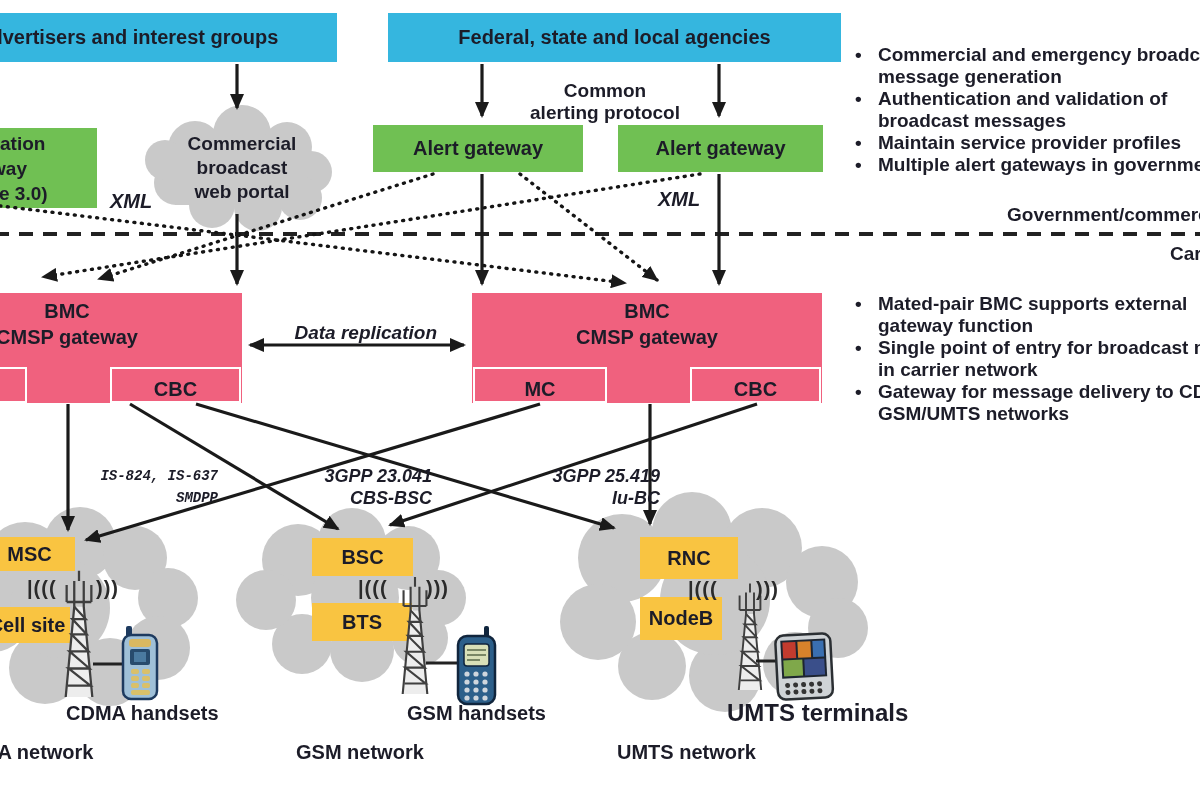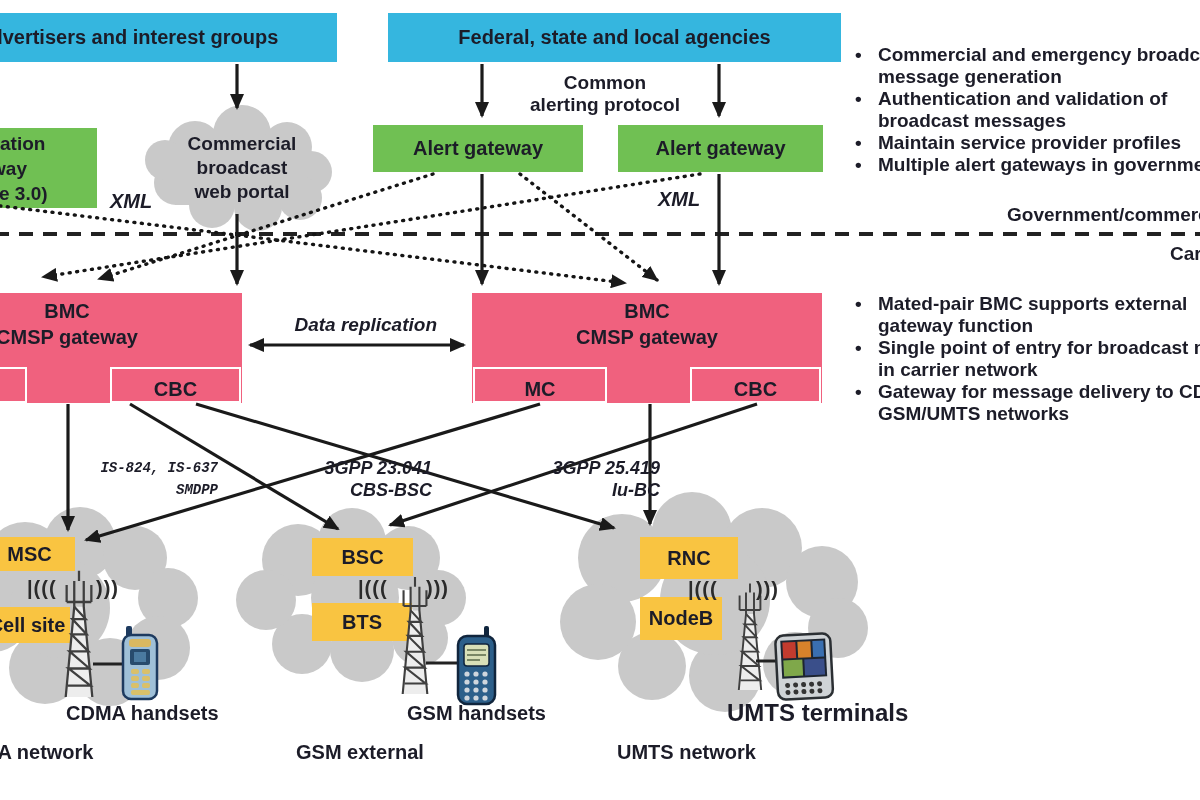--- a/index.html
+++ b/index.html
@@ -16,21 +16,21 @@
   .orange{background:#f9c441;font-size:20px;}
   .ml{white-space:pre-line;line-height:25px;}
 
   .bmc-title{position:absolute;top:5px;left:0;right:0;text-align:center;font-size:20px;
              font-weight:700;line-height:26px;white-space:pre-line;}
   .subbox{position:absolute;bottom:0;height:36px;background:#f0617e;border:2.5px solid #ffffff;
           box-sizing:border-box;display:flex;align-items:flex-end;justify-content:center;
           font-size:20px;font-weight:700;}
 
   .lbl{position:absolute;z-index:6;font-weight:700;font-size:19px;line-height:22px;white-space:pre;}
-  .ctr{text-align:center;white-space:pre-line;}
+  .ctr{text-align:center;white-space:pre-line;margin-top:8px;}
   .it{font-style:italic;text-align:right;}
   .cloudtext{position:absolute;z-index:2;text-align:center;font-weight:700;font-size:19px;
              line-height:24px;white-space:pre-line;}
   .waves{position:absolute;z-index:6;font-size:20px;font-weight:600;color:#2a2a2a;
          letter-spacing:1px;white-space:pre;}
 
   .bl{position:absolute;left:855px;z-index:6;display:flex;flex-direction:column;
       font-size:19px;line-height:22px;font-weight:700;width:420px;}
   .bi{display:flex;align-items:flex-start;}
   .bi .dot{width:23px;flex:none;}
@@ -287,21 +287,21 @@
   <span class="waves" style="left:96px;top:577px;">)))</span>
   <span class="waves" style="left:358px;top:577px;">|(((</span>
   <span class="waves" style="left:426px;top:577px;">)))</span>
   <span class="waves" style="left:688px;top:578px;">|(((</span>
   <span class="waves" style="left:756px;top:578px;">)))</span>
 
   <div class="lbl" style="left:66px;top:702px;font-size:20px;">CDMA handsets</div>
   <div class="lbl" style="left:407px;top:702px;font-size:20px;">GSM handsets</div>
   <div class="lbl" style="left:727px;top:702px;font-size:24px;">UMTS terminals</div>
   <div class="lbl" style="left:-48px;top:741px;font-size:20px;">CDMA network</div>
-  <div class="lbl" style="left:296px;top:741px;font-size:20px;">GSM external</div>
+  <div class="lbl" style="left:296px;top:741px;font-size:20px;">GSM network</div>
   <div class="lbl" style="left:617px;top:741px;font-size:20px;">UMTS network</div>
 
   <div class="bl" style="top:44px;">
     <div class="bi">
       <span class="dot">•</span>
       <span class="tx">Commercial and emergency broadcast
 message generation</span>
     </div>
     <div class="bi">
       <span class="dot">•</span>

